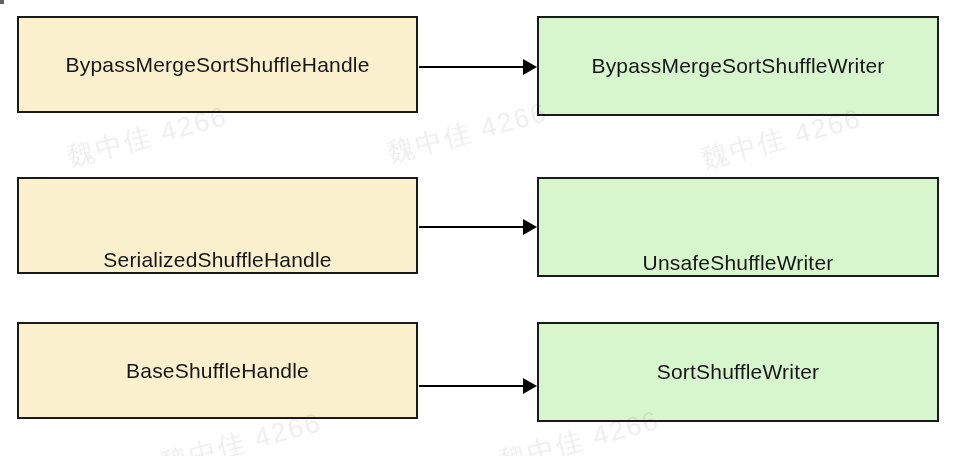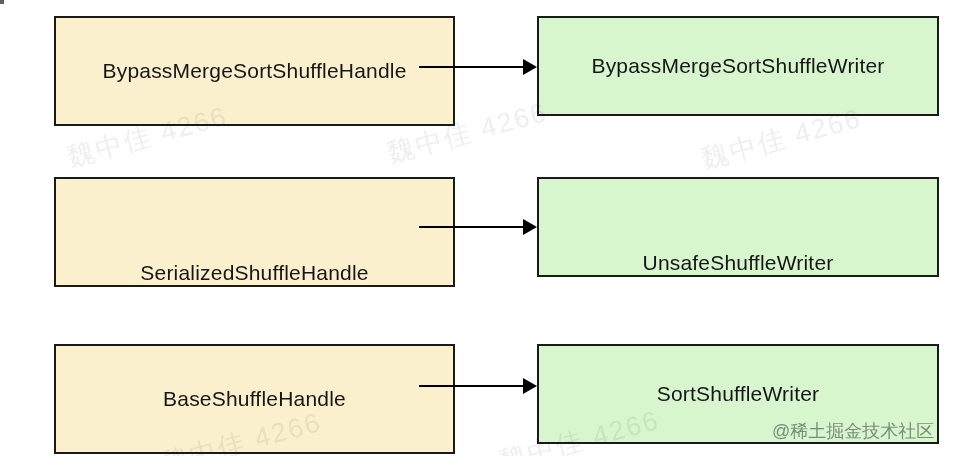--- a/index.html
+++ b/index.html
@@ -23,26 +23,26 @@
     align-items: center;
     justify-content: center;
     font-size: 21px;
     color: #161616;
     letter-spacing: 0.2px;
     text-align: center;
   }
   .handle-fill { background: #faf0ce; }
   .writer-fill { background: #d7f6ce; }
 
-  .node.left  { left: 17px;  width: 401px; height: 110px; margin-left: 37px; }
+  .node.left  { left: 17px;  width: 401px; height: 97px; }
   .node.right { left: 537px; width: 402px; height: 100px; }
 
   .row1 .node { top: 16px; }
   .row2 .node { top: 177px; align-items: flex-end; }
-  .row3 .node { top: 344px; }
+  .row3 .node { top: 322px; }
 
   .arrow {
     position: absolute;
     left: 419px;
     width: 118px;
     height: 16px;
     display: flex;
     align-items: center;
   }
   .row1 .arrow { top: 59px; }
@@ -142,15 +142,14 @@
       <span>SortShuffleWriter</span>
     </div>
   </div>
 
   <div class="wm-diag wm1">魏中佳 4266</div>
   <div class="wm-diag wm2">魏中佳 4266</div>
   <div class="wm-diag wm3">魏中佳 4266</div>
   <div class="wm-diag wm4">魏中佳 4266</div>
   <div class="wm-diag wm5">魏中佳 4266</div>
 
-  <div class="wm-community">@稀土掘金技术社区</div>
 
 </div>
 
 </body></html>

